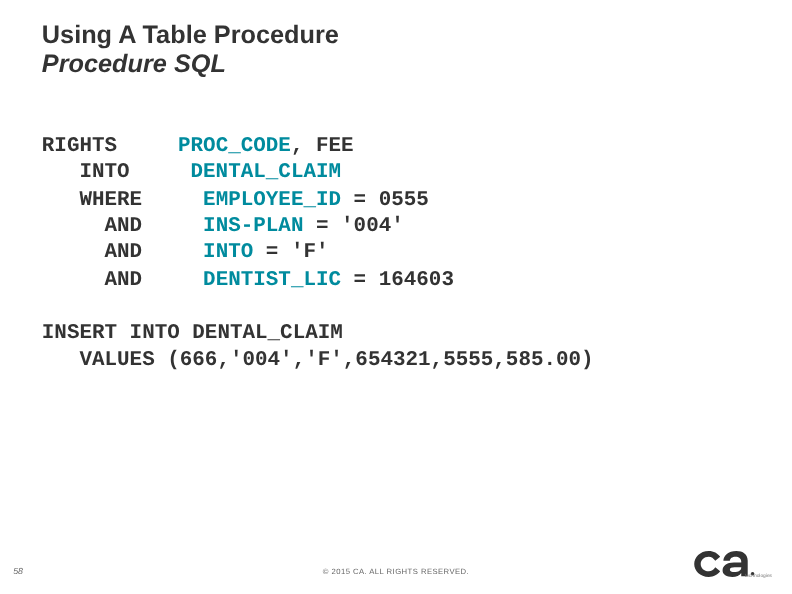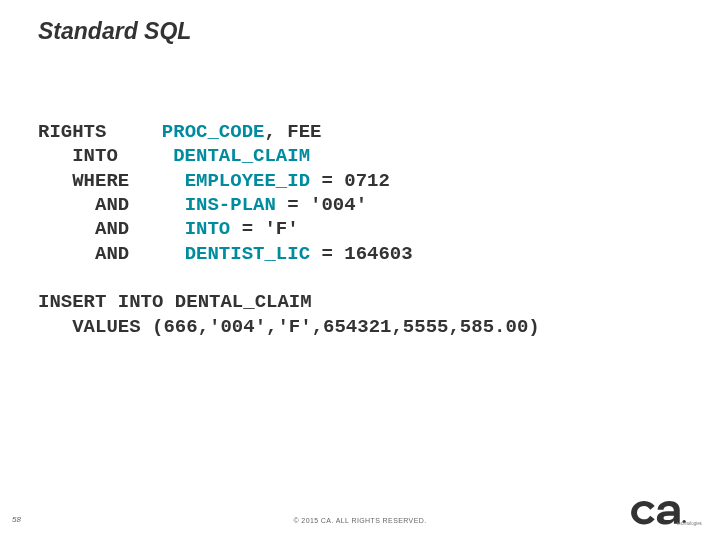--- a/index.html
+++ b/index.html
@@ -75,26 +75,27 @@
     height: 28px;
   }
   .logo svg { width: 100%; height: 100%; }
 </style>
 </head>
 <body>
 
 <div class="slide">
 
   <div class="title-block">
-    <div class="title-line2">Standard SQL</div>
+    <div class="title-line1">Using A Table Procedure</div>
+    <div class="title-line2">Procedure SQL</div>
   </div>
 
   <div class="code-block"><span>RIGHTS </span><span class="hl">PROC_CODE</span><span>, FEE</span>
 <span>   INTO </span><span class="hl">DENTAL_CLAIM</span>
-<span>   WHERE </span><span class="hl">EMPLOYEE_ID</span><span> = 0712</span>
+<span>   WHERE </span><span class="hl">EMPLOYEE_ID</span><span> = 0555</span>
 <span>     AND </span><span class="hl">INS-PLAN</span><span> = '004'</span>
 <span>     AND </span><span class="hl">INTO</span><span> = 'F'</span>
 <span>     AND </span><span class="hl">DENTIST_LIC</span><span> = 164603</span>
 <span></span>
 <span>INSERT INTO DENTAL_CLAIM</span>
 <span>   VALUES (666,'004','F',654321,5555,585.00)</span></div>
 
   <div class="page-number">58</div>
   <div class="copyright">© 2015 CA. ALL RIGHTS RESERVED.</div>
 

